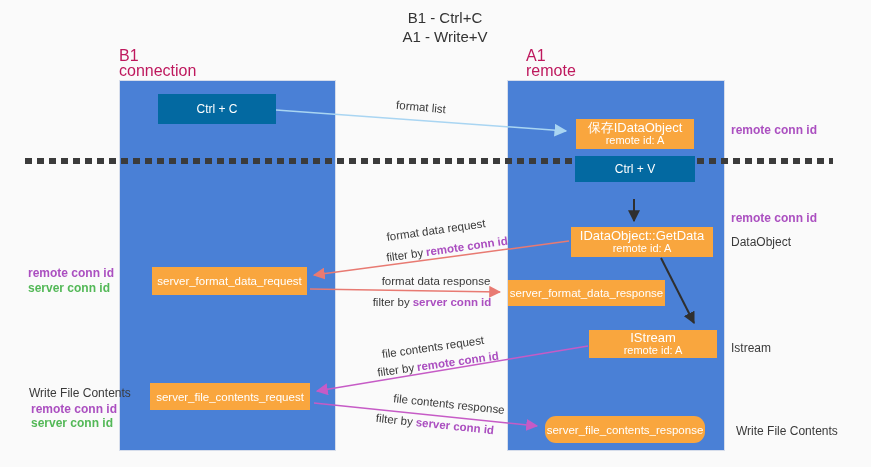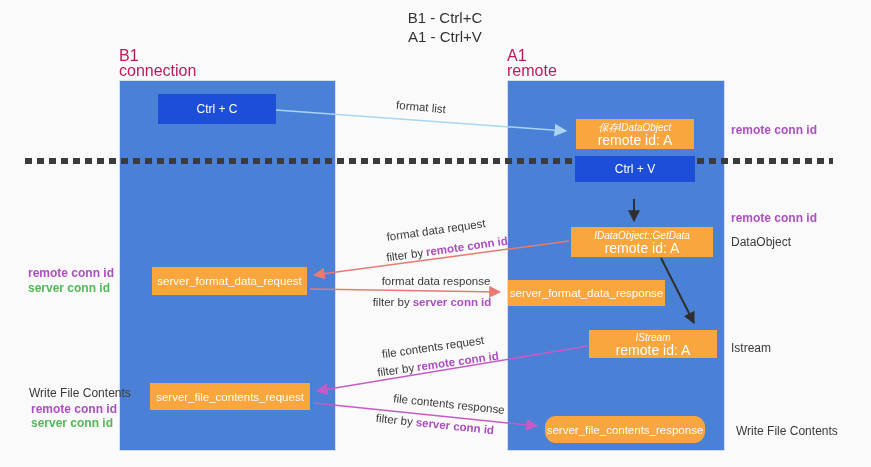--- a/index.html
+++ b/index.html
@@ -5,52 +5,52 @@
   html,body{margin:0;padding:0;background:#fafafa;}
   .canvas{
     position:relative;width:871px;height:467px;overflow:hidden;
     font-family:"Liberation Sans",sans-serif;color:#3a3a3a;background:#fafafa;
   }
   .title{position:absolute;left:335px;top:8px;width:220px;text-align:center;
     font-size:15px;line-height:19px;color:#333;}
   .col-header{position:absolute;top:48px;font-size:16px;
     line-height:15px;color:#be185d;}
   .col-header.left{left:119px;width:217px;}
-  .col-header.right{left:507px;width:218px;}
+  .col-header.right{left:526px;width:218px;}
   .col{position:absolute;top:80px;height:371px;background:#4a80d6;
     border:1px solid #d6ddeb;box-sizing:border-box;}
   .col.left{left:119px;width:217px;}
   .col.right{left:507px;width:218px;}
   .dashline{position:absolute;left:25px;top:158px;width:808px;height:6px;
     background:repeating-linear-gradient(90deg,#3b3b3b 0 7px,transparent 7px 12px);}
   .node{position:absolute;display:flex;flex-direction:column;align-items:center;
     justify-content:center;color:#fff;text-align:center;box-sizing:border-box;}
-  .node.green{background:#1d4ed8;font-size:12px;}
+  .node.green{background:#0369a1;font-size:12px;}
   .node.orange{background:#f9a63e;font-size:12px;}
-  .node .l2{font-size:14px;line-height:13px;}
-  .node .l1{font-size:10px;line-height:13px;font-style:italic;}
+  .node .l2{font-size:11px;line-height:13px;}
+  .node .l1{font-size:13px;line-height:13px;}
   .node.single{font-size:11.5px;}
   .flow-label{position:absolute;white-space:nowrap;font-size:11.5px;color:#3a3a3a;
     transform-origin:center center;}
   .flow-label .id{font-weight:bold;margin-left:3px;}
   .purple{color:#ab4fc0;}
   .greentxt{color:#53b857;}
   .side-label{position:absolute;white-space:nowrap;font-size:12px;line-height:14px;}
   .side-label.bold{font-weight:bold;}
   .black-label{position:absolute;white-space:nowrap;font-size:12px;color:#3a3a3a;}
   svg.arrows{position:absolute;left:0;top:0;pointer-events:none;}
 </style>
 </head>
 <body>
 
 <div class="canvas">
 
   <div class="title">
     <div>B1 - Ctrl+C</div>
-    <div>A1 - Ctrl+V</div>
+    <div>A1 - Write+V</div>
   </div>
 
   <div class="col-header left">
     <div>B1</div>
     <div>connection</div>
   </div>
   <div class="col-header right">
     <div>A1</div>
     <div>remote</div>
   </div>

